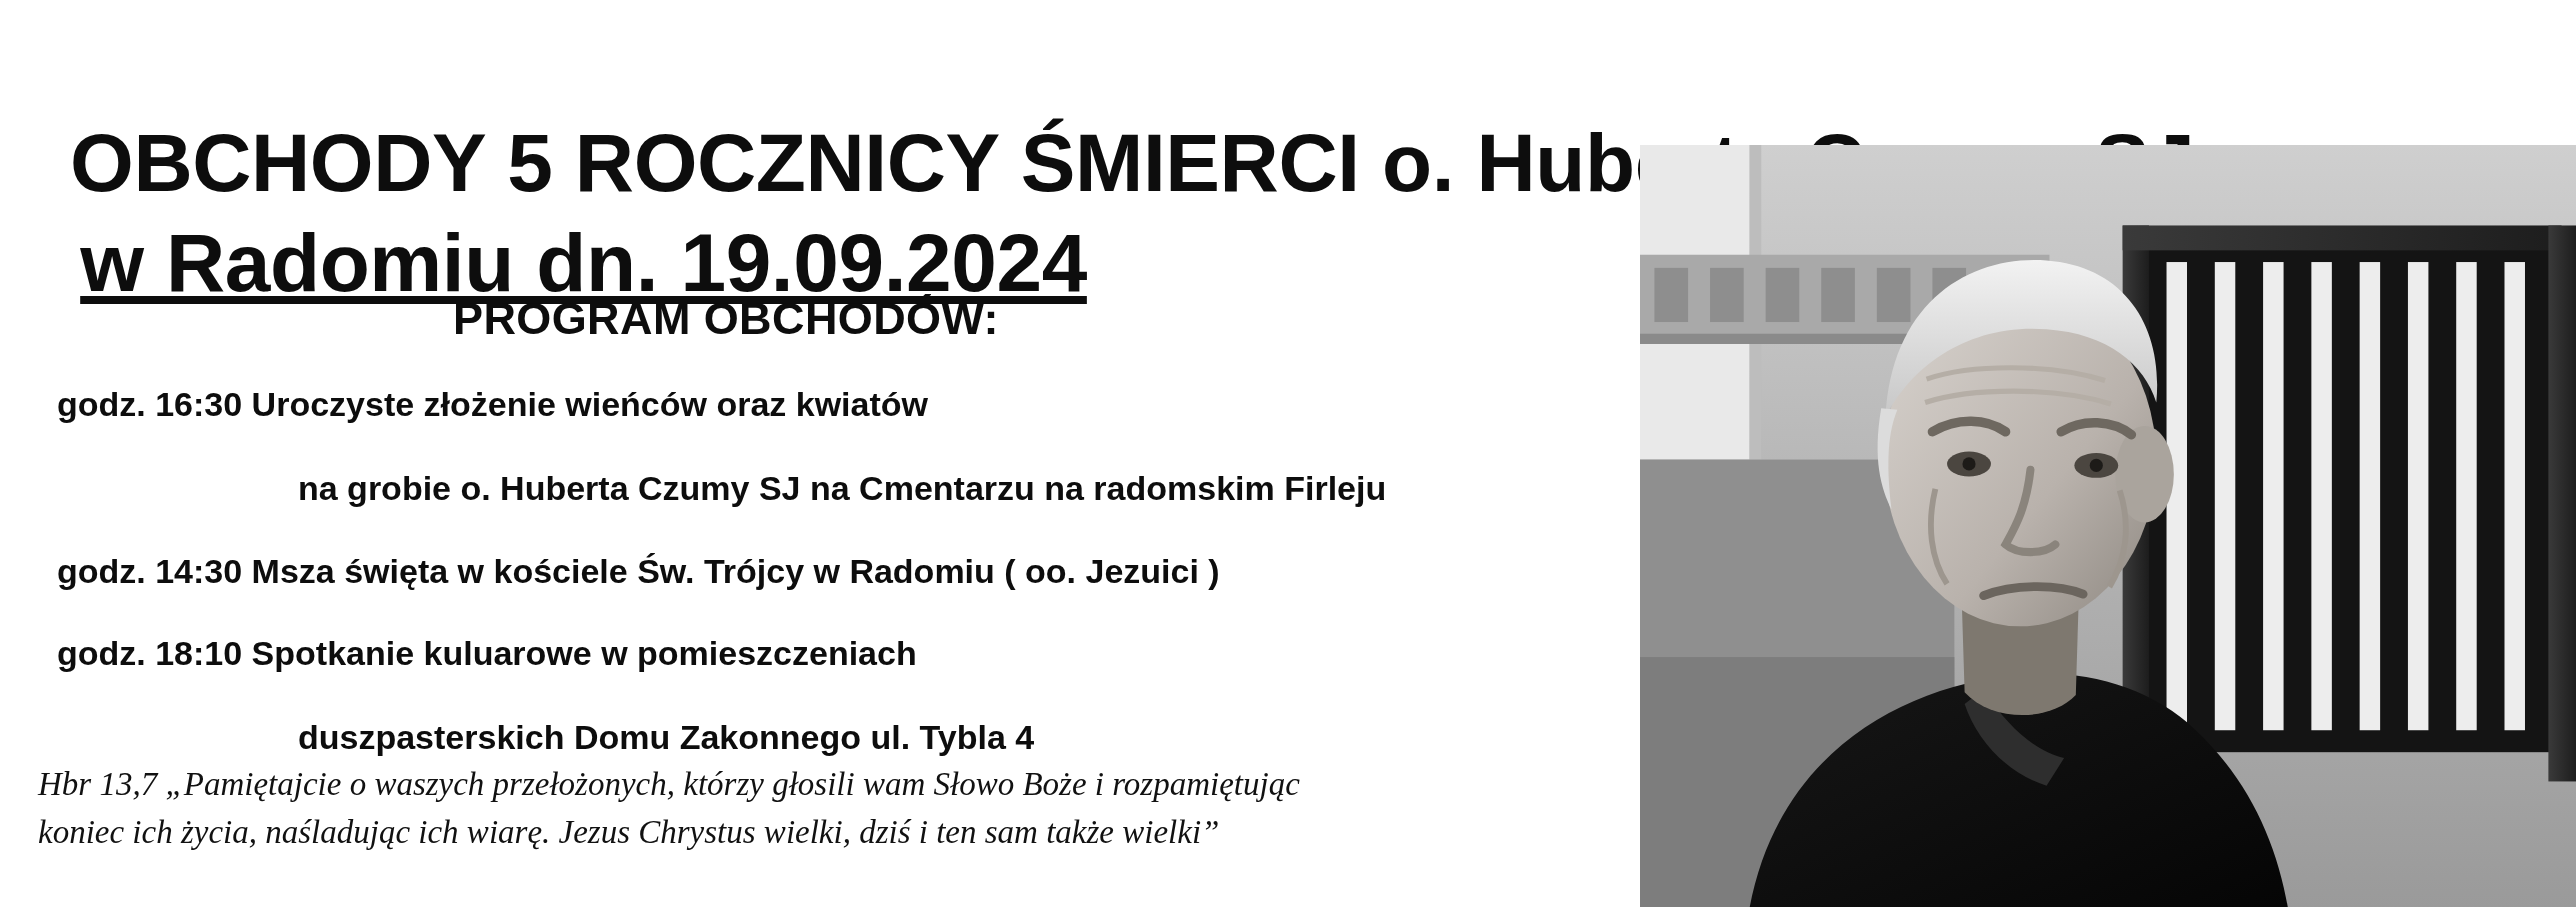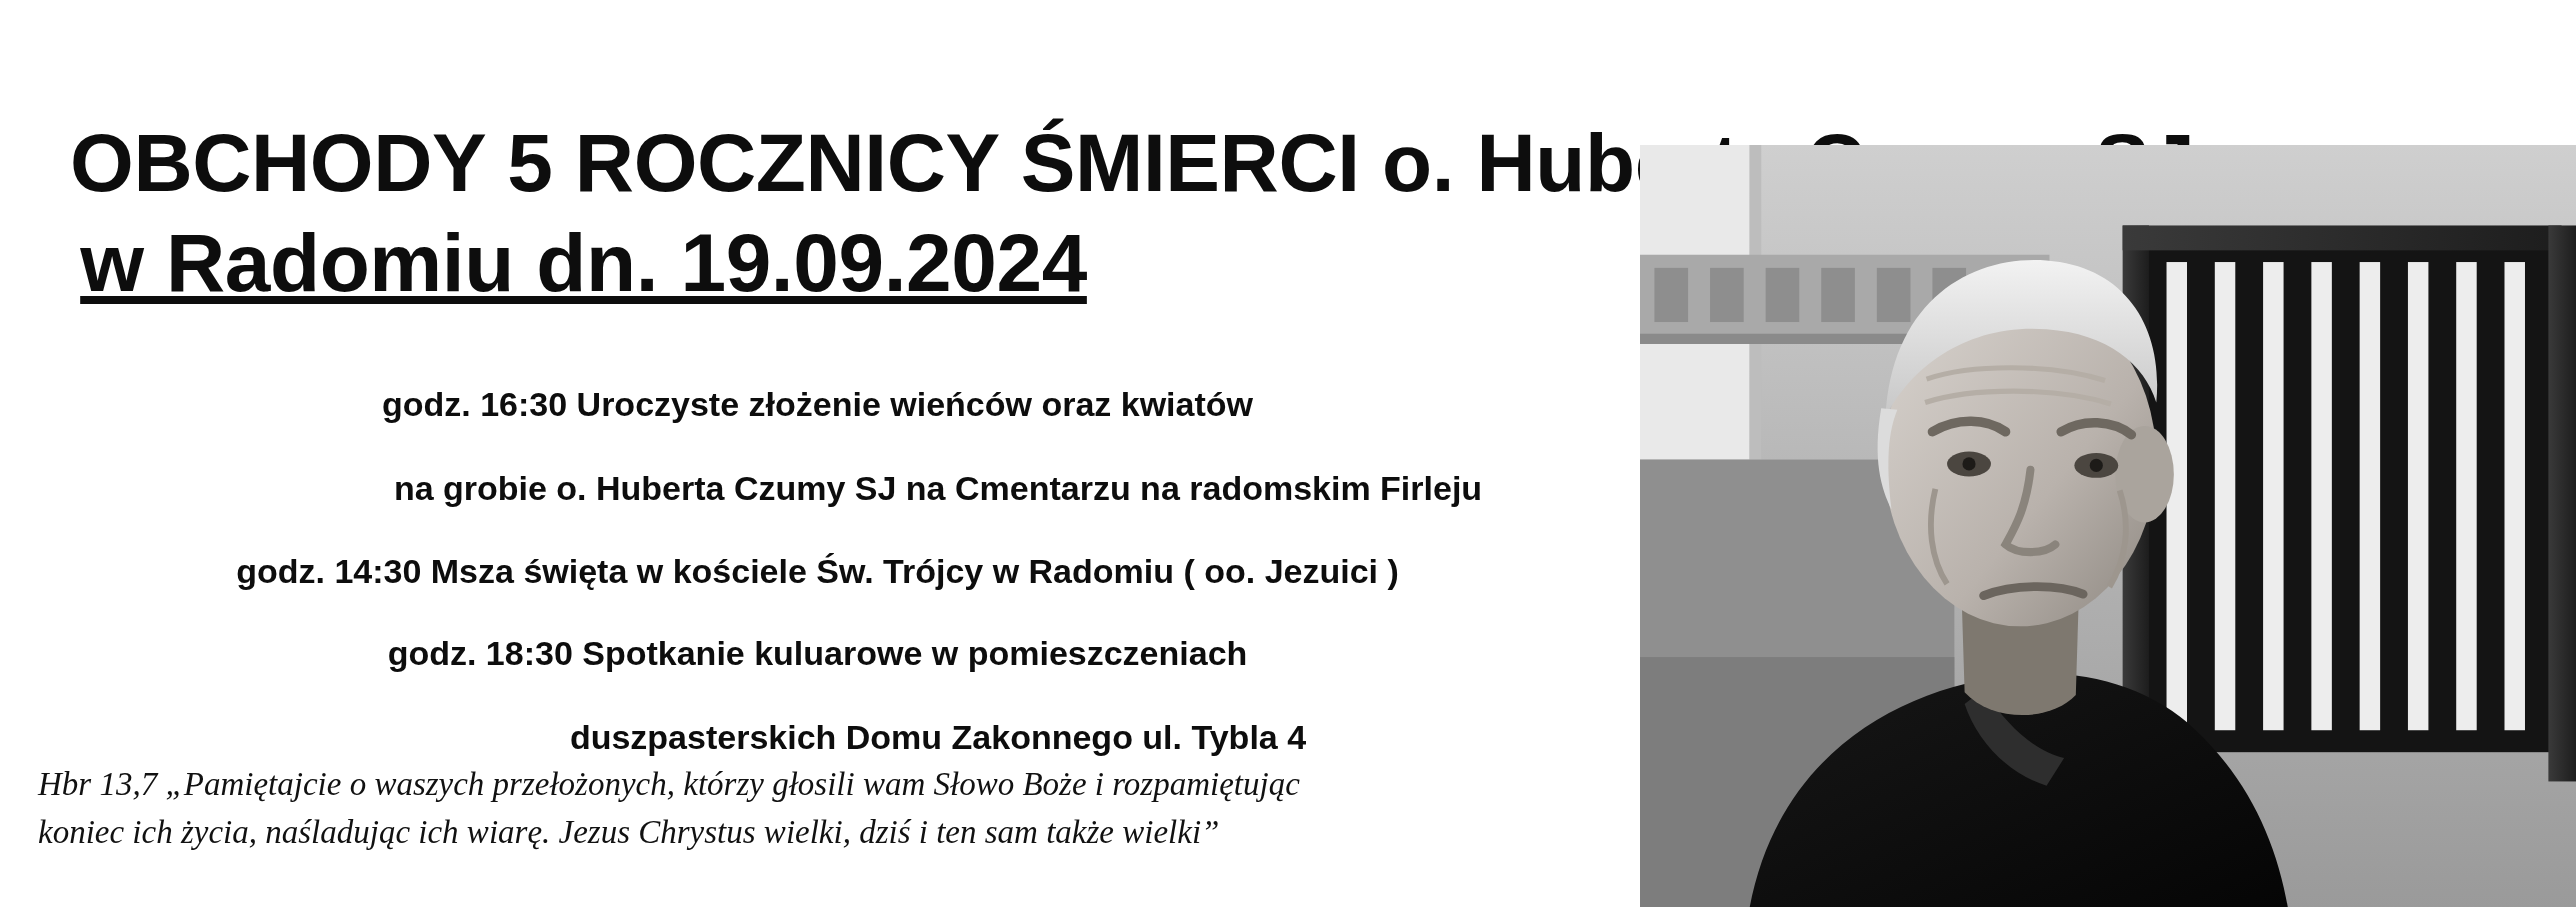--- a/index.html
+++ b/index.html
@@ -59,21 +59,20 @@
     left: 57px;
     top: 380px;
     width: 1521px;
   }
   .program-item {
     margin-bottom: 34px;
     font-weight: bold;
     font-size: 34px;
     line-height: 1.42;
     color: #0d0d0d;
-    text-align: center;
   }
   .program-item .second-line {
     display: block;
     padding-left: 241px;
     margin-top: 36px;
   }
 
   
   .quote {
     position: absolute;
@@ -109,34 +108,35 @@
 </head>
 <body>
 
 <div class="poster">
 
   <div class="headline">
     <span>OBCHODY 5 ROCZNICY ŚMIERCI o. Huberta Czumy SJ</span>
     <span class="line2">w Radomiu dn. 19.09.2024</span>
   </div>
 
+  <div class="program-title">PROGRAM OBCHODÓW:</div>
 
   <div class="program-list">
 
     <div class="program-item">
       <span>godz. 16:30 Uroczyste złożenie wieńców oraz kwiatów</span>
       <span class="second-line">na grobie o. Huberta Czumy SJ  na Cmentarzu na radomskim Firleju</span>
     </div>
 
     <div class="program-item">
       <span>godz. 14:30 Msza święta w kościele Św. Trójcy w Radomiu ( oo. Jezuici )</span>
     </div>
 
     <div class="program-item">
-      <span>godz. 18:30 Spotkanie kuluarowe w pomieszczeniach</span>
+      <span>godz. 18:10 Spotkanie kuluarowe w pomieszczeniach</span>
       <span class="second-line">duszpasterskich Domu Zakonnego ul.  Tybla 4</span>
     </div>
 
   </div>
 
   <div class="quote">
     <span class="qline">Hbr 13,7 „Pamiętajcie o waszych przełożonych, którzy głosili wam Słowo Boże i rozpamiętując</span>
     <span class="qline">koniec ich życia, naśladując ich wiarę. Jezus Chrystus wielki, dziś i ten sam także wielki”</span>
   </div>
 

